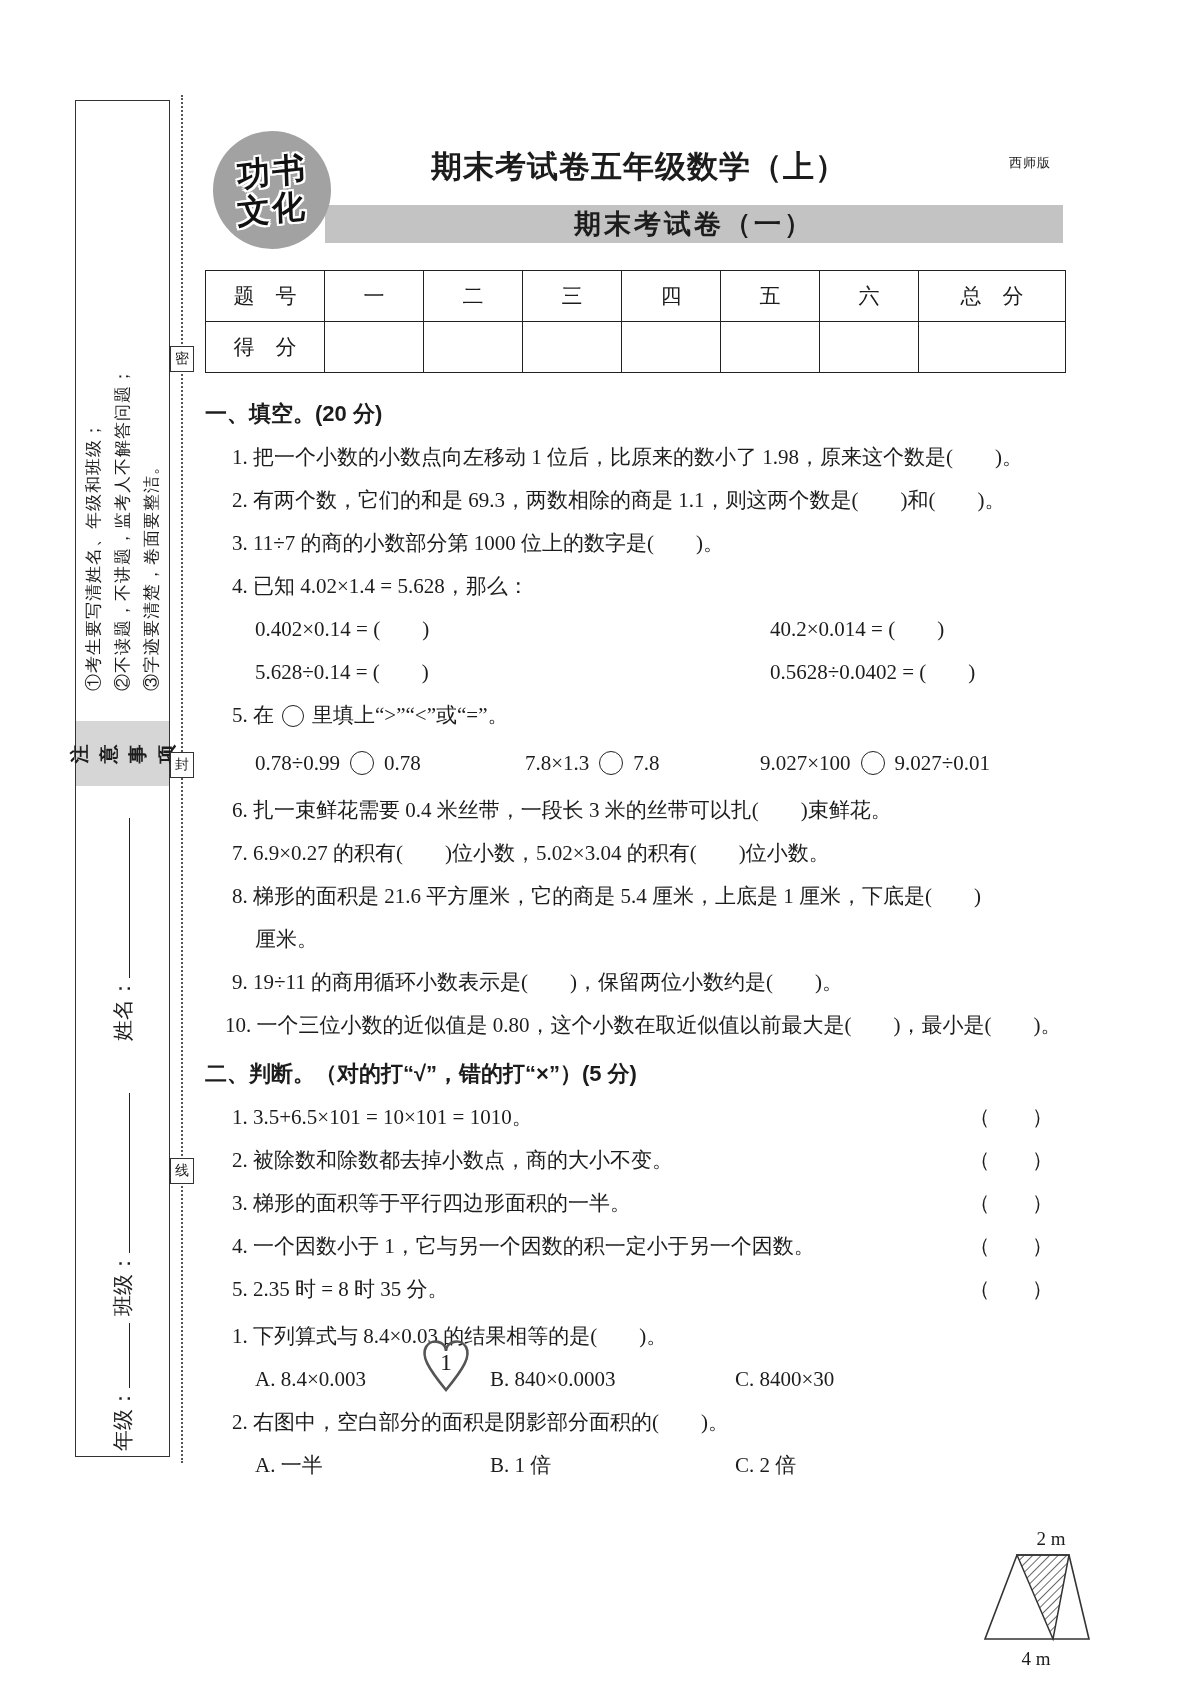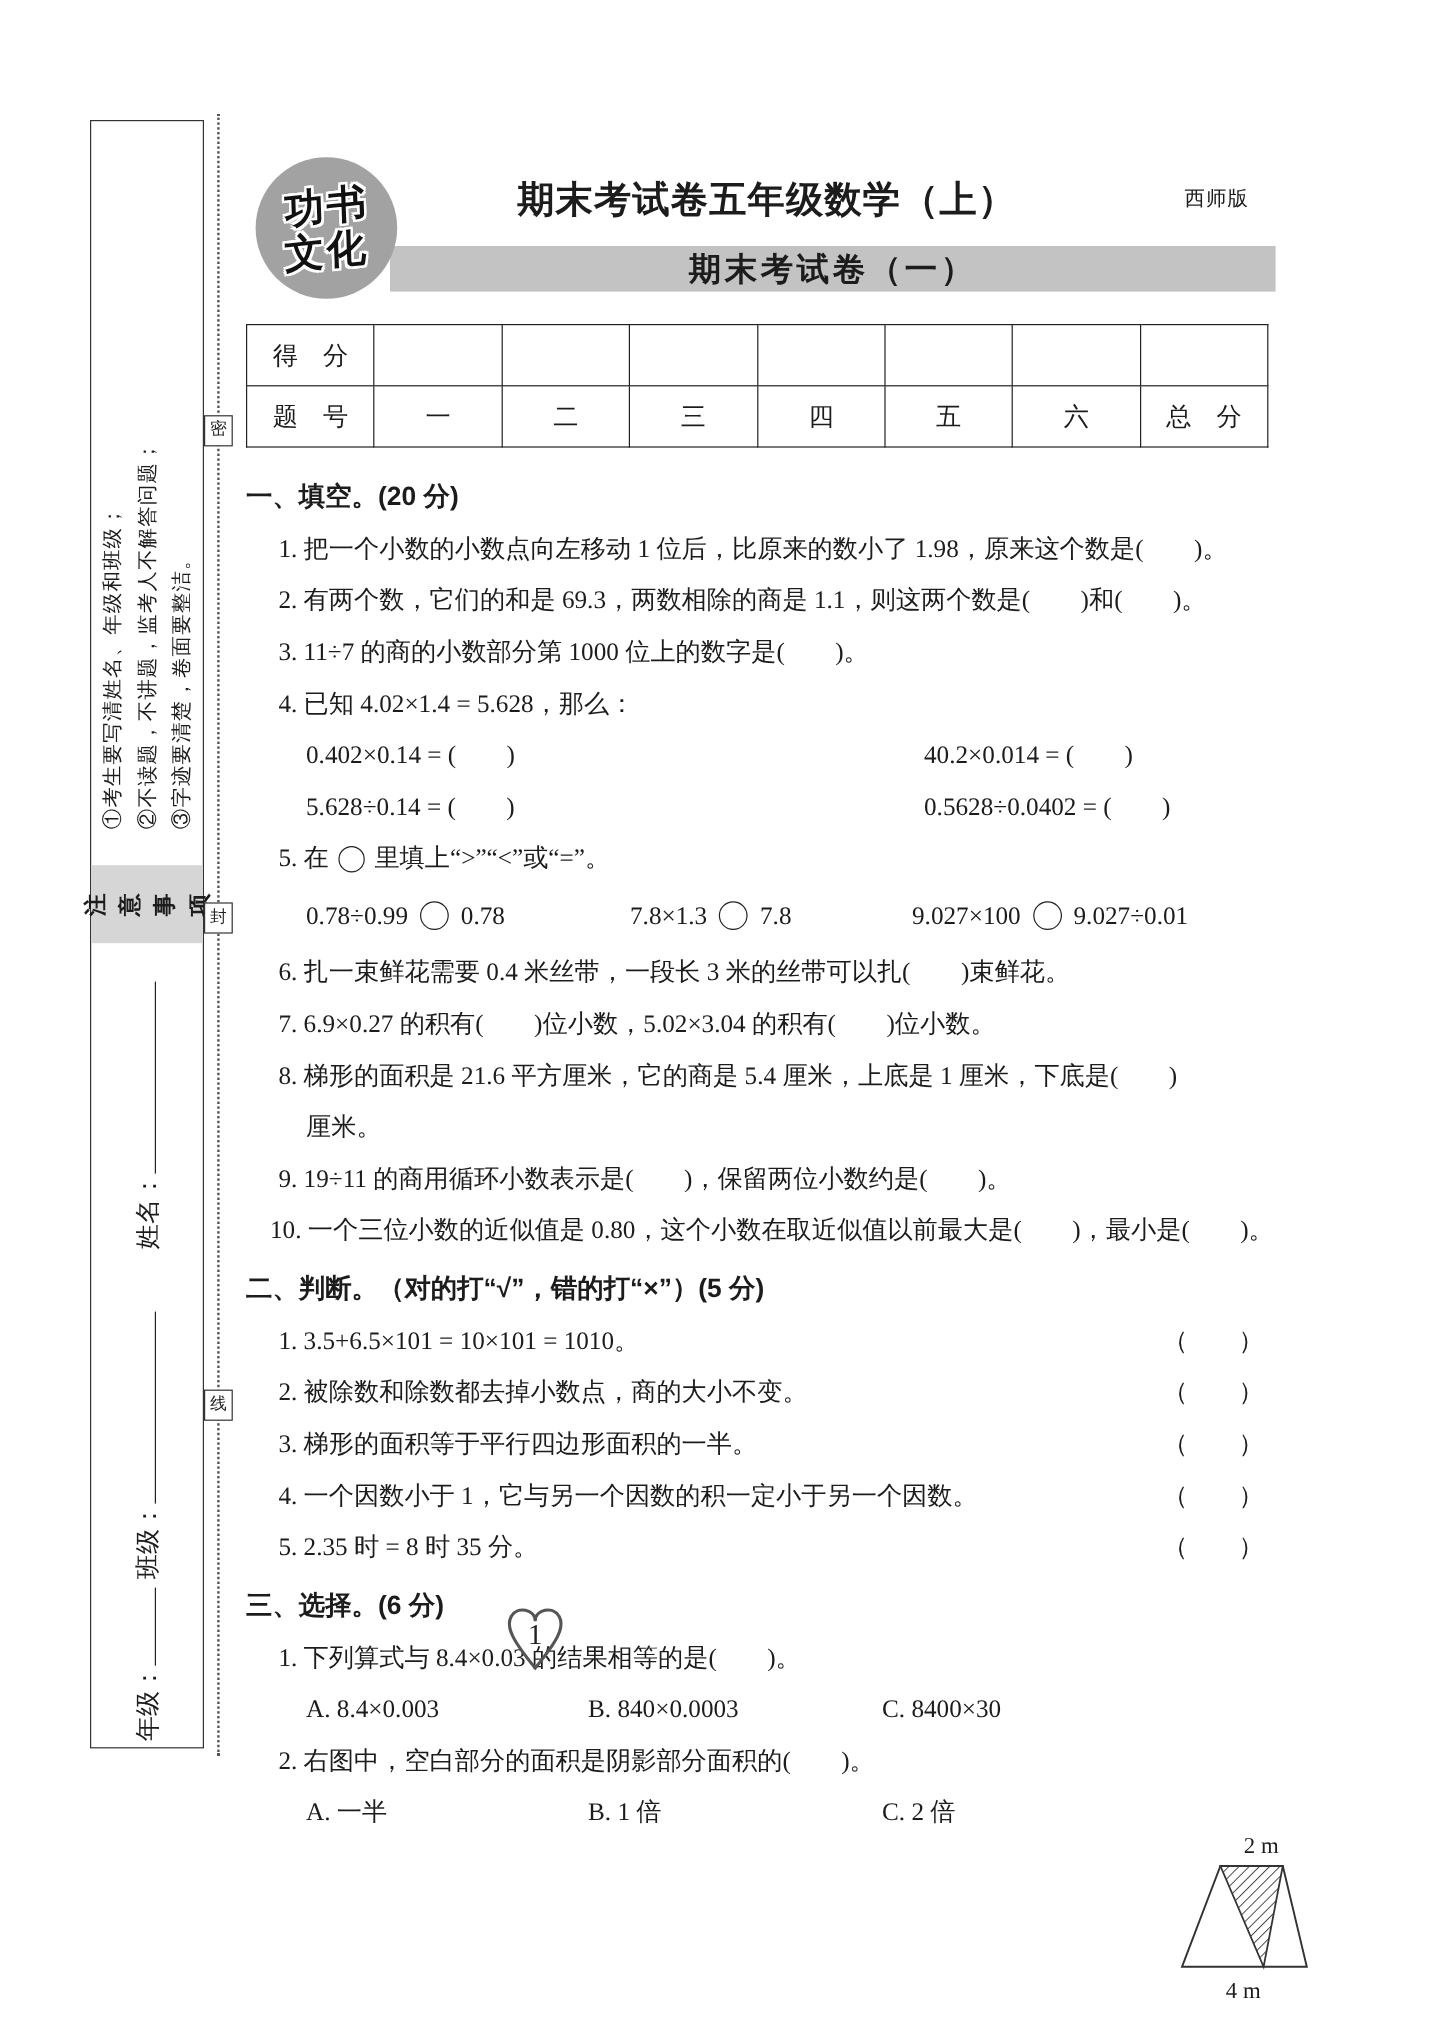--- a/index.html
+++ b/index.html
@@ -65,21 +65,21 @@
     color:#111;transform:rotate(-6deg) skewX(-4deg);
     text-shadow:-2px -2px 0 #fff,2px -2px 0 #fff,-2px 2px 0 #fff,2px 2px 0 #fff,
                  0 -2px 0 #fff,0 2px 0 #fff,-2px 0 0 #fff,2px 0 0 #fff;
   }
   .title-row{position:absolute;left:126px;top:18px;width:732px;height:46px;}
   .paper-title{
     position:absolute;left:4px;right:120px;text-align:center;
     font-family:"Liberation Sans","DejaVu Sans",sans-serif;
     font-weight:700;font-size:31px;letter-spacing:1px;
   }
-  .edition{position:absolute;right:22px;top:8px;font-size:17px;letter-spacing:1px;}
+  .edition{position:absolute;right:12px;top:8px;font-size:13px;letter-spacing:1px;}
   .banner{
     position:absolute;left:120px;right:0;top:77px;height:38px;background:#c3c3c3;
     display:flex;align-items:center;justify-content:center;
     font-family:"Liberation Sans","DejaVu Sans",sans-serif;
     font-weight:700;font-size:27px;letter-spacing:3px;
   }
   
   table.score{
     border-collapse:collapse;margin-top:28px;width:852px;table-layout:fixed;
   }
@@ -152,38 +152,38 @@
     <div class="title-row">
       <div class="paper-title">期末考试卷五年级数学（上）</div>
       <div class="edition">西师版</div>
     </div>
     <div class="banner">期末考试卷（一）</div>
   </div>
 
   <table class="score">
     <tbody>
         <tr>
-      <td>得　分</td>
-      <td></td>
-      <td></td>
-      <td></td>
-      <td></td>
-      <td></td>
-      <td></td>
-      <td></td>
-    </tr>
-    <tr>
       <th style="width:118px">题　号</th>
       <th style="width:98px">一</th>
       <th style="width:98px">二</th>
       <th style="width:98px">三</th>
       <th style="width:98px">四</th>
       <th style="width:98px">五</th>
       <th style="width:98px">六</th>
       <th style="width:146px">总　分</th>
+    </tr>
+    <tr>
+      <td>得　分</td>
+      <td></td>
+      <td></td>
+      <td></td>
+      <td></td>
+      <td></td>
+      <td></td>
+      <td></td>
     </tr>
   </tbody>
     </table>
 
   <div style="margin-top:18px">
     <div class="sec-h">一、填空。(20 分)</div>
     <div class="line">1. 把一个小数的小数点向左移动 1 位后，比原来的数小了 1.98，原来这个数是(　　)。</div>
     <div class="line">2. 有两个数，它们的和是 69.3，两数相除的商是 1.1，则这两个数是(　　)和(　　)。</div>
     <div class="line">3. 11÷7 的商的小数部分第 1000 位上的数字是(　　)。</div>
     <div class="line">4. 已知 4.02×1.4 = 5.628，那么：</div>
@@ -241,21 +241,20 @@
       <span>4. 一个因数小于 1，它与另一个因数的积一定小于另一个因数。</span>
       <span>（　　）</span>
     </div>
     <div class="line judge-item">
       <span>5. 2.35 时 = 8 时 35 分。</span>
       <span>（　　）</span>
     </div>
   </div>
 
   <div class="sec3" style="margin-top:4px">
-    <div class="sec-h">三、选择。(6 分)</div>
     <div class="line">1. 下列算式与 8.4×0.03 的结果相等的是(　　)。</div>
     <div class="opt-row">
       <span class="opt-1">A. 8.4×0.003</span>
       <span class="opt-2">B. 840×0.0003</span>
       <span>C. 8400×30</span>
     </div>
     <div class="line">2. 右图中，空白部分的面积是阴影部分面积的(　　)。</div>
     <div class="opt-row">
       <span class="opt-1">A. 一半</span>
       <span class="opt-2">B. 1 倍</span>

